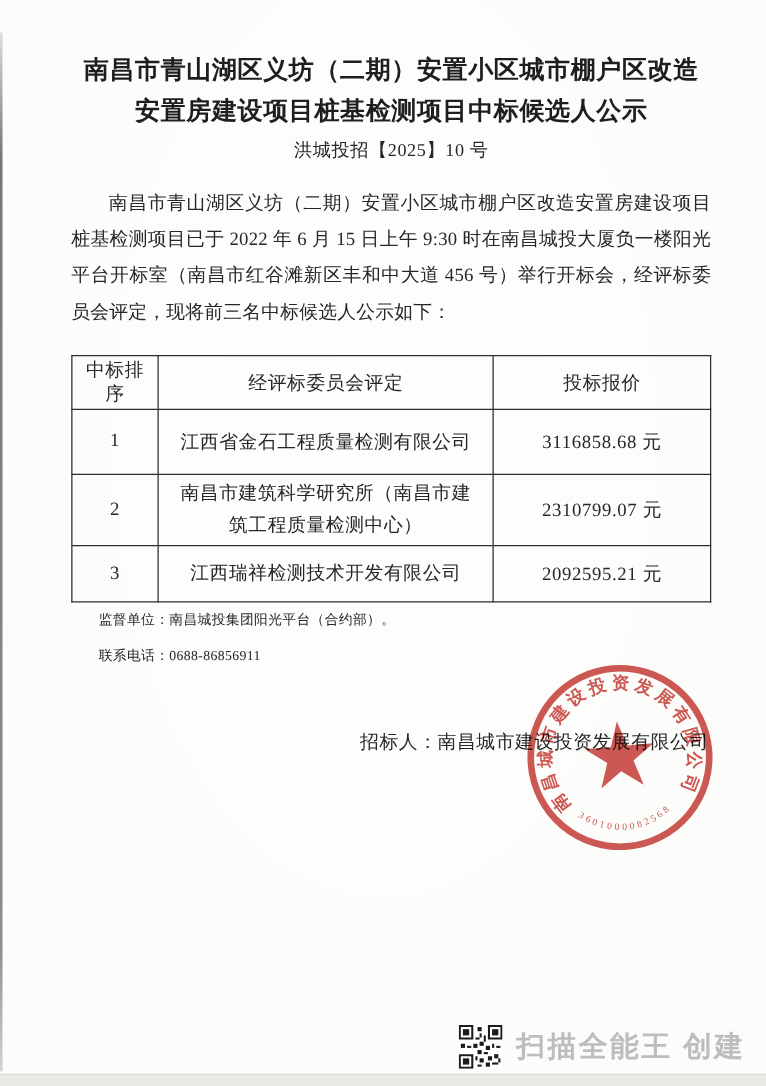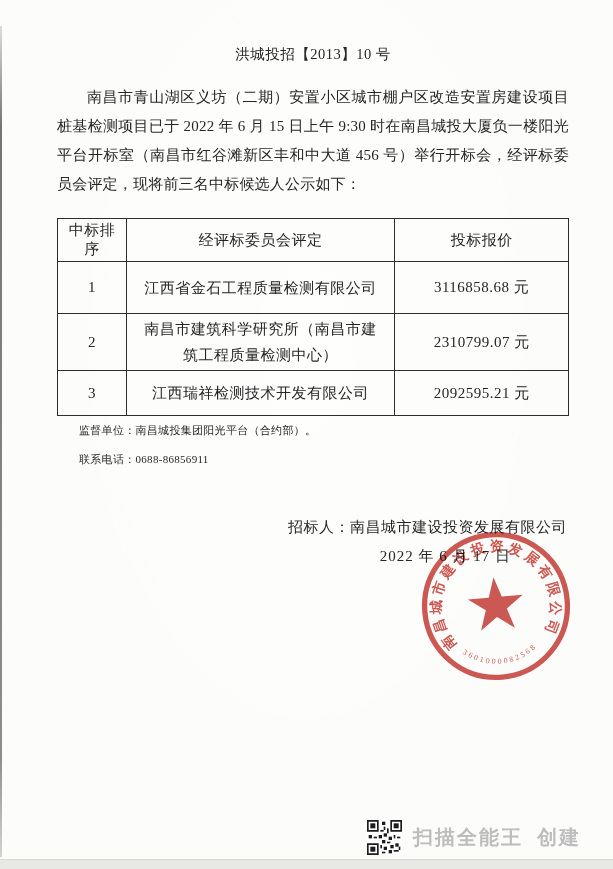--- a/index.html
+++ b/index.html
@@ -59,34 +59,38 @@
     transform:rotate(-5deg);
     opacity:.88; mix-blend-mode:multiply;
     pointer-events:none;
   }
 
   .watermark {
     position:absolute; left:367px; top:820px;
     display:flex; align-items:center; gap:11px;
   }
   .watermark-text {
-    font-family:Liberation Mono, monospace;
-    font-size:20px; color:#bdbdbd; letter-spacing:2px; font-weight:bold;
+    font-family:Liberation Sans, sans-serif;
+    font-size:23px; color:#bdbdbd; letter-spacing:2px; font-weight:bold;
   }
   .qr { display:block; }
 </style>
 </head>
 <body>
 
 <div class="page">
   <div class="left-edge"></div>
 
   <div class="content">
+    <div class="title">
+      <div>南昌市青山湖区义坊（二期）安置小区城市棚户区改造</div>
+      <div>安置房建设项目桩基检测项目中标候选人公示</div>
+    </div>
 
-    <div class="doc-number">洪城投招【2013】10 号</div>
+    <div class="doc-number">洪城投招【2025】10 号</div>
 
     <p class="para">南昌市青山湖区义坊（二期）安置小区城市棚户区改造安置房建设项目桩基检测项目已于 2022 年 6 月 15 日上午 9:30 时在南昌城投大厦负一楼阳光平台开标室（南昌市红谷滩新区丰和中大道 456 号）举行开标会，经评标委员会评定，现将前三名中标候选人公示如下：</p>
 
     <table class="results">
       <colgroup>
         <col class="c-rank">
           <col class="c-name">
           <col class="c-price">
       </colgroup>
       <tbody>
@@ -111,21 +115,20 @@
         <td>2092595.21 元</td>
       </tr>
     </tbody>
       </table>
 
 
     <p class="indent-line">监督单位：南昌城投集团阳光平台（合约部）。</p>
     <p class="indent-line">联系电话：0688-86856911</p>
 
     <p class="tenderer">招标人：南昌城市建设投资发展有限公司</p>
-    <p class="date-line">2022 年 6 月 17 日</p>
   </div>
 
   <svg class="seal" viewBox="0 0 170 170" aria-hidden="true">
     <defs>
       <path id="sealTopArc" d="M 41.34 121.64 A 57 57 0 1 1 128.66 121.64" fill="none"></path>
       <path id="sealBottomArc" d="M 33.04 115 A 60 60 0 0 0 136.96 115" fill="none"></path>
     </defs>
     <circle cx="85" cy="85" r="74" fill="none" stroke="#c8423c" stroke-width="5.5"></circle>
     <path d="M85,55 L91.76,75.70 L113.53,75.73 L95.94,88.55 L102.63,109.27 L85,96.5 L67.37,109.27 L74.06,88.55 L56.47,75.73 L78.24,75.70 Z" fill="#c8423c"></path>
     <text font-size="14.5" fill="#c8423c" font-weight="bold" letter-spacing="1">

